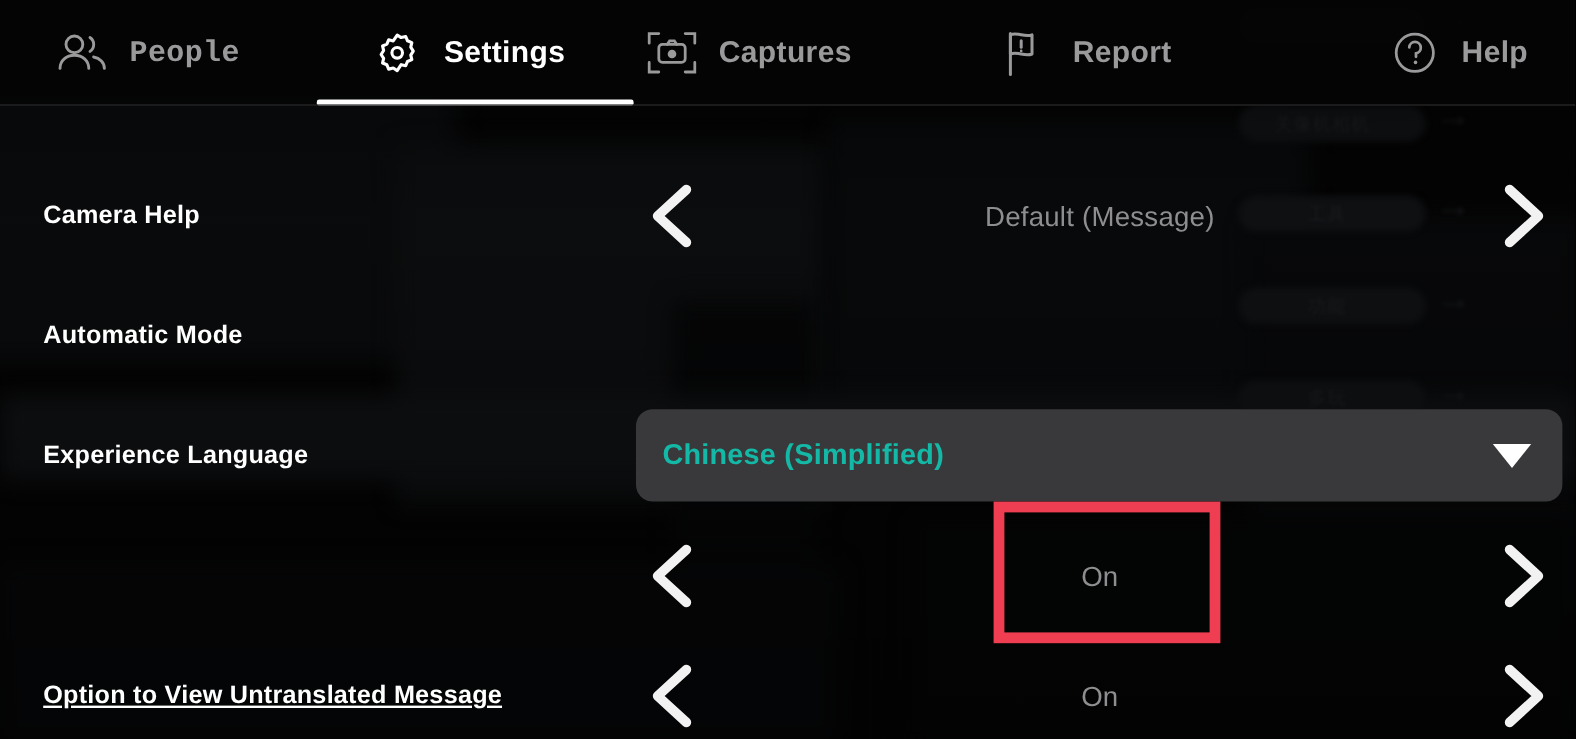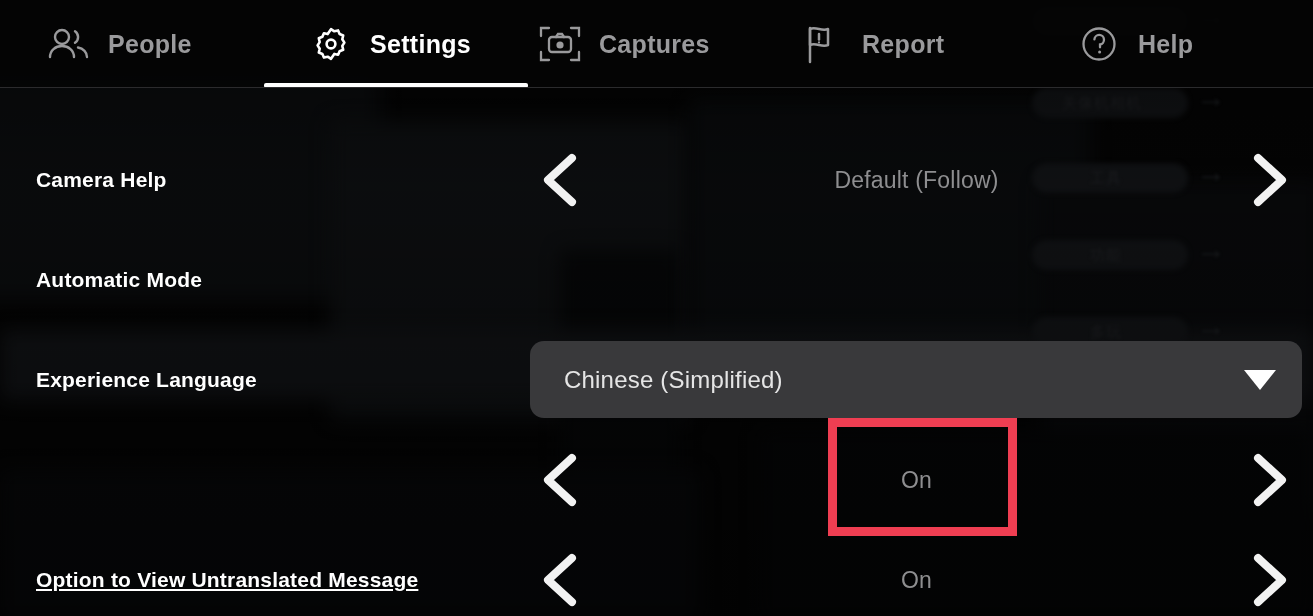--- a/index.html
+++ b/index.html
@@ -167,24 +167,24 @@
     left: 530px; top: 341px;
     width: 772px; height: 77px;
     background: #39393b;
     border-radius: 14px;
     display: flex;
     align-items: center;
     z-index: 6;
     cursor: pointer;
   }
   #lang-value {
-    margin-left: 34px;
+    margin-left: 22px;
     font-size: 24px;
-    font-weight: normal;
-    color: #e5e5e5;
+    font-weight: bold;
+    color: #14b8a6;
     letter-spacing: .2px;
   }
   #lang-caret {
     position: absolute;
     right: 26px; top: 50%;
     transform: translateY(-50%);
     width: 0; height: 0;
     border-left: 16px solid transparent;
     border-right: 16px solid transparent;
     border-top: 20px solid #ffffff;
@@ -233,21 +233,21 @@
     <div class="bg-arrow" style="left:1196px; top:234px;">→</div>
 
     <div class="bg-pill" style="left:1032px; top:317px; width:156px;"></div>
     <div class="bg-pill-label" style="left:1090px; top:323px;">多玩</div>
     <div class="bg-arrow" style="left:1196px; top:311px;">→</div>
   </div>
   <div id="bg-scrim"></div>
 
   <div id="topnav">
 
-    <div class="nav-item" style="left:46px;">
+    <div class="nav-item" style="left:46px;font-family:Liberation Mono, monospace;">
       <span class="nav-icon">
         <svg width="44" height="34" viewBox="0 0 44 34" fill="none" stroke="#9a9a9c" stroke-width="2.4">
           <circle cx="15" cy="10" r="7"></circle>
           <path d="M3 30c0-6.6 5.4-11 12-11s12 4.4 12 11" stroke-linecap="round"></path>
           <path d="M28 4.2a7 7 0 0 1 0 11.6" stroke-linecap="round"></path>
           <path d="M31 20.5c5.3.9 9 4.8 9 9.5" stroke-linecap="round"></path>
         </svg>
       </span>
       <span class="nav-label">People</span>
     </div>
@@ -270,33 +270,33 @@
           <path d="M3 28v8h8"></path>
           <path d="M41 28v8h-8"></path>
           <rect x="11" y="13" width="22" height="15" rx="3"></rect>
           <path d="M18 13l2-3h4l2 3"></path>
           <circle cx="22" cy="21" r="3.6" fill="#9a9a9c" stroke="none"></circle>
         </svg>
       </span>
       <span class="nav-label">Captures</span>
     </div>
 
-    <div class="nav-item" style="left:800px;">
+    <div class="nav-item" style="left:832px;">
       <span class="nav-icon">
         <svg width="40" height="42" viewBox="0 0 40 42" fill="none" stroke="#9a9a9c" stroke-width="2.5" stroke-linecap="round" stroke-linejoin="round">
           <path d="M7 5v34"></path>
           <path d="M7 6c6-2.6 12 2.6 18 0v16c-6 2.6-12-2.6-18 0z"></path>
           <path d="M16 11v5.4"></path>
           <circle cx="16" cy="19.4" r="1.1" fill="#9a9a9c" stroke="none"></circle>
         </svg>
       </span>
       <span class="nav-label">Report</span>
     </div>
 
-    <div class="nav-item" style="left:1076px;">
+    <div class="nav-item" style="left:1156px;">
       <span class="nav-icon">
         <svg width="40" height="40" viewBox="0 0 40 40" fill="none" stroke="#9a9a9c" stroke-width="2.3">
           <circle cx="20" cy="20" r="15.5"></circle>
           <path d="M15.4 15.4a4.8 4.8 0 1 1 5.6 5.1v2.8" stroke-linecap="round"></path>
           <circle cx="20.6" cy="28" r="1.5" fill="#9a9a9c" stroke="none"></circle>
         </svg>
       </span>
       <span class="nav-label">Help</span>
     </div>
 
@@ -306,21 +306,21 @@
 
   <div id="rows">
 
     <div class="row" style="top:42px;">
       <div class="row-label">Camera Help</div>
       <div class="chev left">
         <svg width="56" height="62" viewBox="0 0 56 62" fill="none" stroke="#f2f2f2" stroke-width="8" stroke-linecap="round" stroke-linejoin="round">
           <path d="M38 9L14 31l24 22"></path>
         </svg>
       </div>
-      <div class="row-value">Default (Follow)</div>
+      <div class="row-value">Default (Message)</div>
       <div class="chev right">
         <svg width="56" height="62" viewBox="0 0 56 62" fill="none" stroke="#f2f2f2" stroke-width="8" stroke-linecap="round" stroke-linejoin="round">
           <path d="M18 9l24 22-24 22"></path>
         </svg>
       </div>
     </div>
 
     <div class="row" style="top:142px;">
       <div class="row-label">Automatic Mode</div>
     </div>

